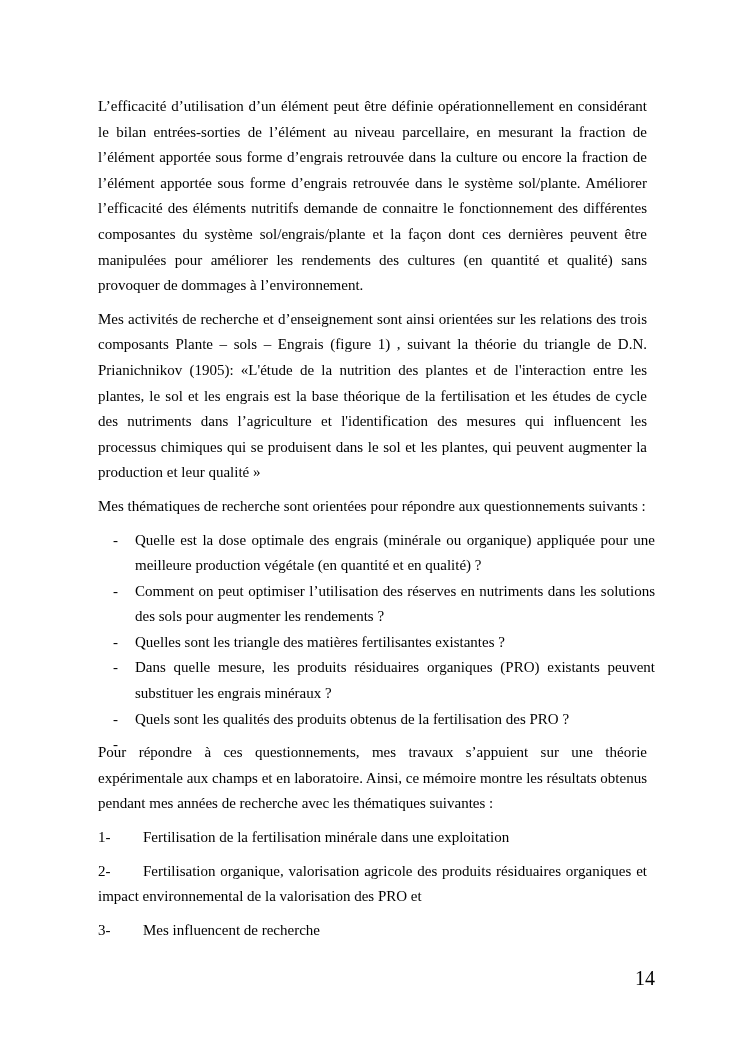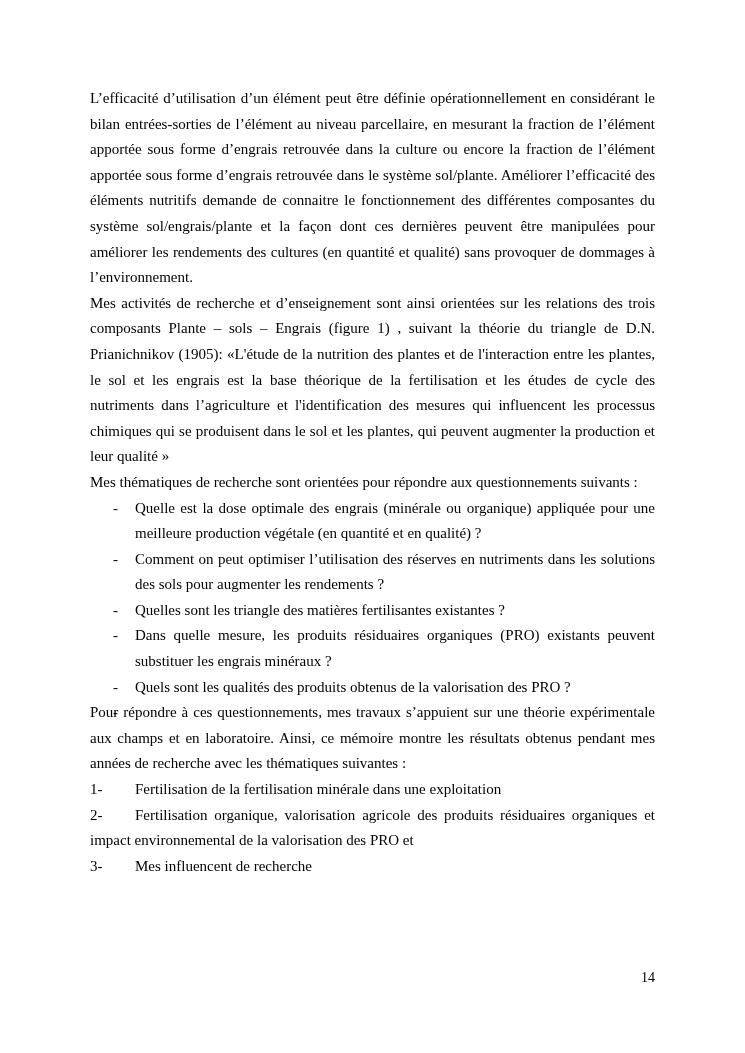--- a/index.html
+++ b/index.html
@@ -22,21 +22,21 @@
   }
   .text-block {
     position: absolute;
     left: 90px;
     top: 86px;
     width: 565px;
     font-size: 15px;
     line-height: 25.6px;
   }
   .text-block p {
-    margin: 0;
+    margin: 8px;
     text-align: justify;
   }
   ul.questions {
     list-style: none;
     margin: 0;
     padding: 0;
   }
   ul.questions li {
     position: relative;
     padding-left: 45px;
@@ -48,21 +48,21 @@
     top: 0;
   }
   .numbered-item .num {
     display: inline-block;
     width: 45px;
   }
   .page-number {
     position: absolute;
     right: 90px;
     top: 968px;
-    font-size: 14px;
+    font-size: 20px;
     line-height: 20px;
   }
 </style>
 </head>
 <body>
 
 <div class="page">
 
   <div class="text-block">
 
@@ -84,21 +84,21 @@
       <li>
         <span class="dash">-</span>
         <span>Quelles sont les triangle des matières fertilisantes existantes ?</span>
       </li>
       <li>
         <span class="dash">-</span>
         <span>Dans quelle mesure, les produits résiduaires organiques (PRO) existants peuvent substituer les engrais minéraux ?</span>
       </li>
       <li>
         <span class="dash">-</span>
-        <span>Quels sont les qualités des produits obtenus de la valorisation des PRO ?</span>
+        <span>Quels sont les qualités des produits obtenus de la fertilisation des PRO ?</span>
       </li>
       <li>
         <span class="dash">-</span>
       </li>
     </ul>
 
     <p>Pour répondre à ces questionnements, mes travaux s’appuient sur une théorie expérimentale aux champs et en laboratoire. Ainsi, ce mémoire montre les résultats obtenus pendant mes années de recherche avec les thématiques suivantes :</p>
 
     <p class="numbered-item">
       <span class="num">1-</span><span>Fertilisation de la fertilisation minérale dans une exploitation</span>

